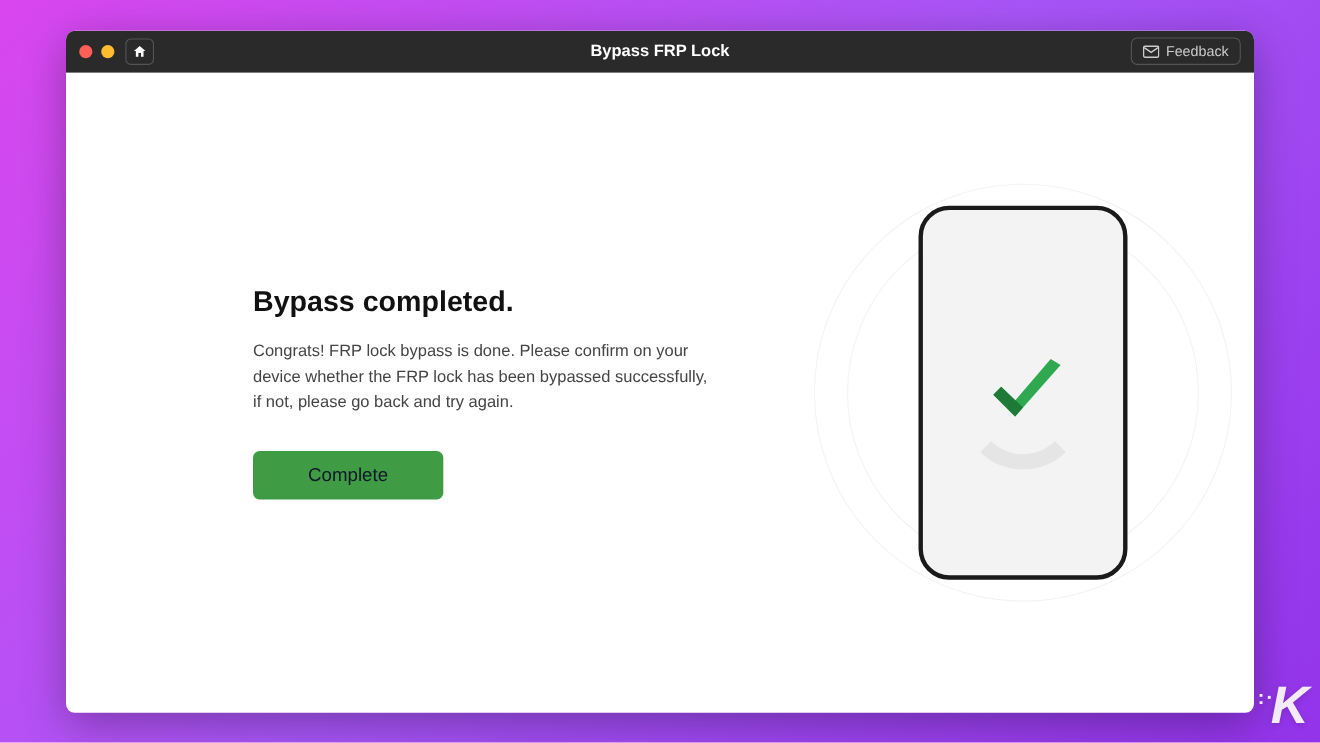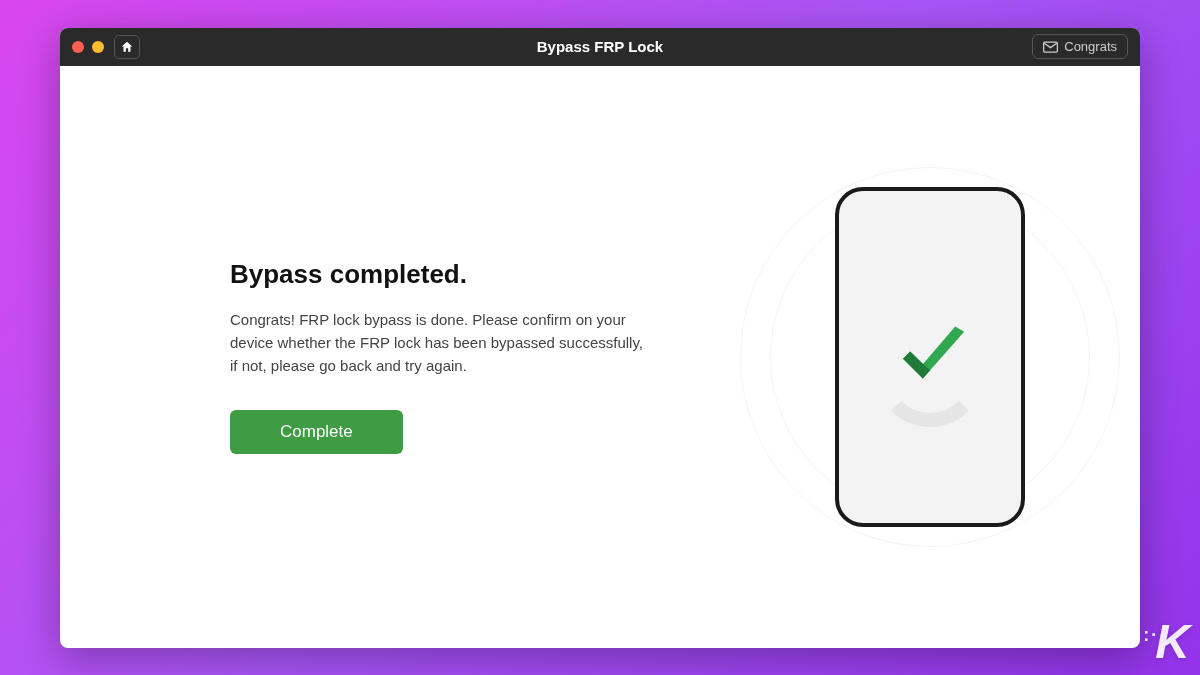--- a/index.html
+++ b/index.html
@@ -93,21 +93,21 @@
       margin-bottom: 18px;
     }
     .description {
       font-size: 15px;
       line-height: 1.55;
       color: #444;
       margin-bottom: 33px;
     }
     .complete-btn {
       background: #3f9b44;
-      color: #ffffff;
+      color: #0f172a;
       font-size: 17px;
       font-weight: 500;
       border: none;
       border-radius: 6px;
       padding: 12px 50px;
       cursor: pointer;
     }
     .phone-wrap {
       position: absolute;
       right: 70px;
@@ -190,21 +190,21 @@
       <svg width="14" height="14" viewBox="0 0 24 24" fill="#fff">
         <path d="M12 3l9 8h-3v9h-4v-6h-4v6H6v-9H3l9-8z"></path>
       </svg>
     </div>
     <div class="window-title">Bypass FRP Lock</div>
     <div class="feedback-btn">
       <svg width="15" height="12" viewBox="0 0 24 18" fill="none" stroke="#ccc" stroke-width="2">
         <rect x="1" y="1" width="22" height="16" rx="2"></rect>
         <path d="M2 3l10 7 10-7"></path>
       </svg>
-      <span>Congrats</span>
+      <span>Feedback</span>
     </div>
   </div>
 
   <div class="content">
     <div class="text-block">
       <h1 class="heading">Bypass completed.</h1>
       <p class="description">Congrats! FRP lock bypass is done. Please confirm on your device whether the FRP lock has been bypassed successfully, if not, please go back and try again.</p>
       <button class="complete-btn">Complete</button>
     </div>
 

